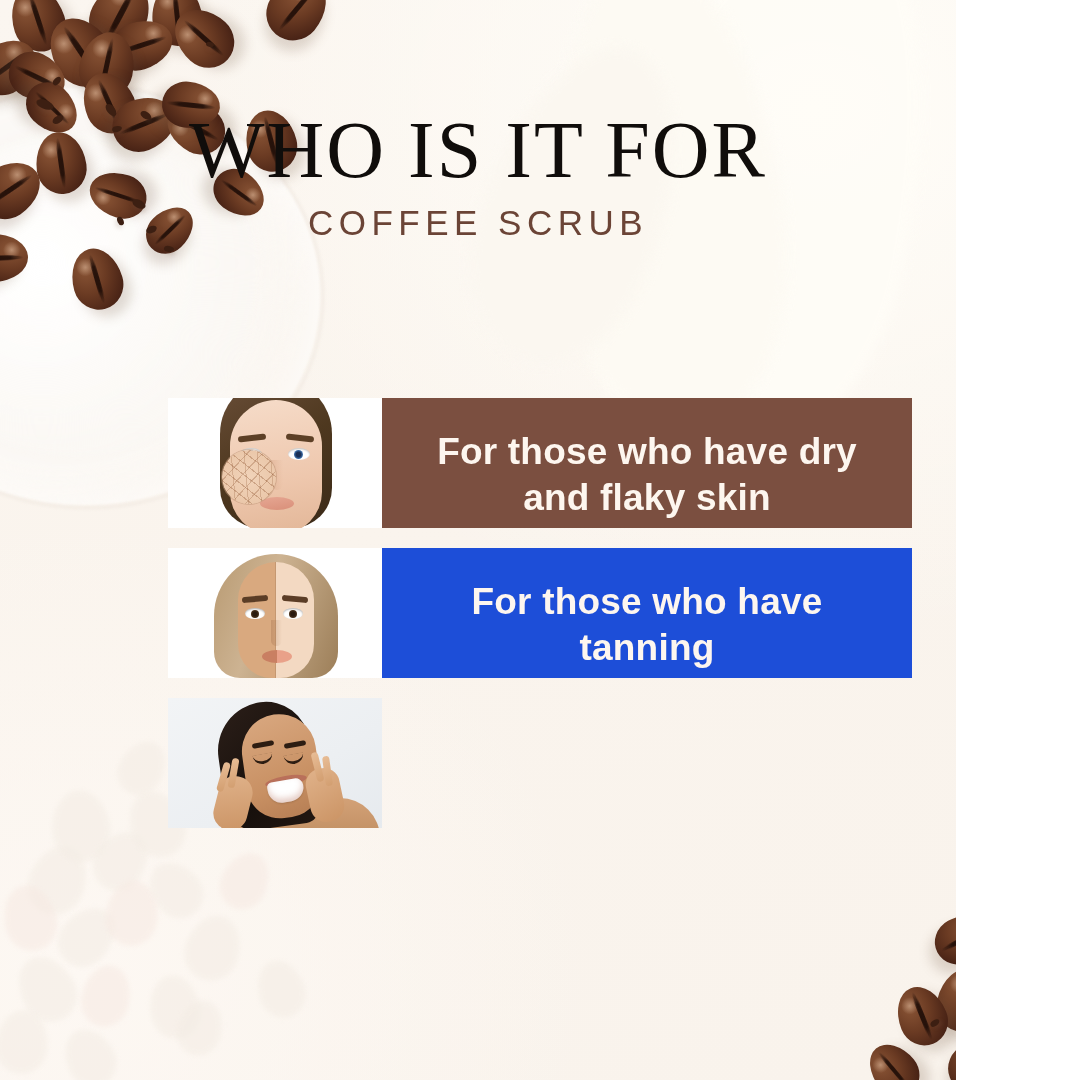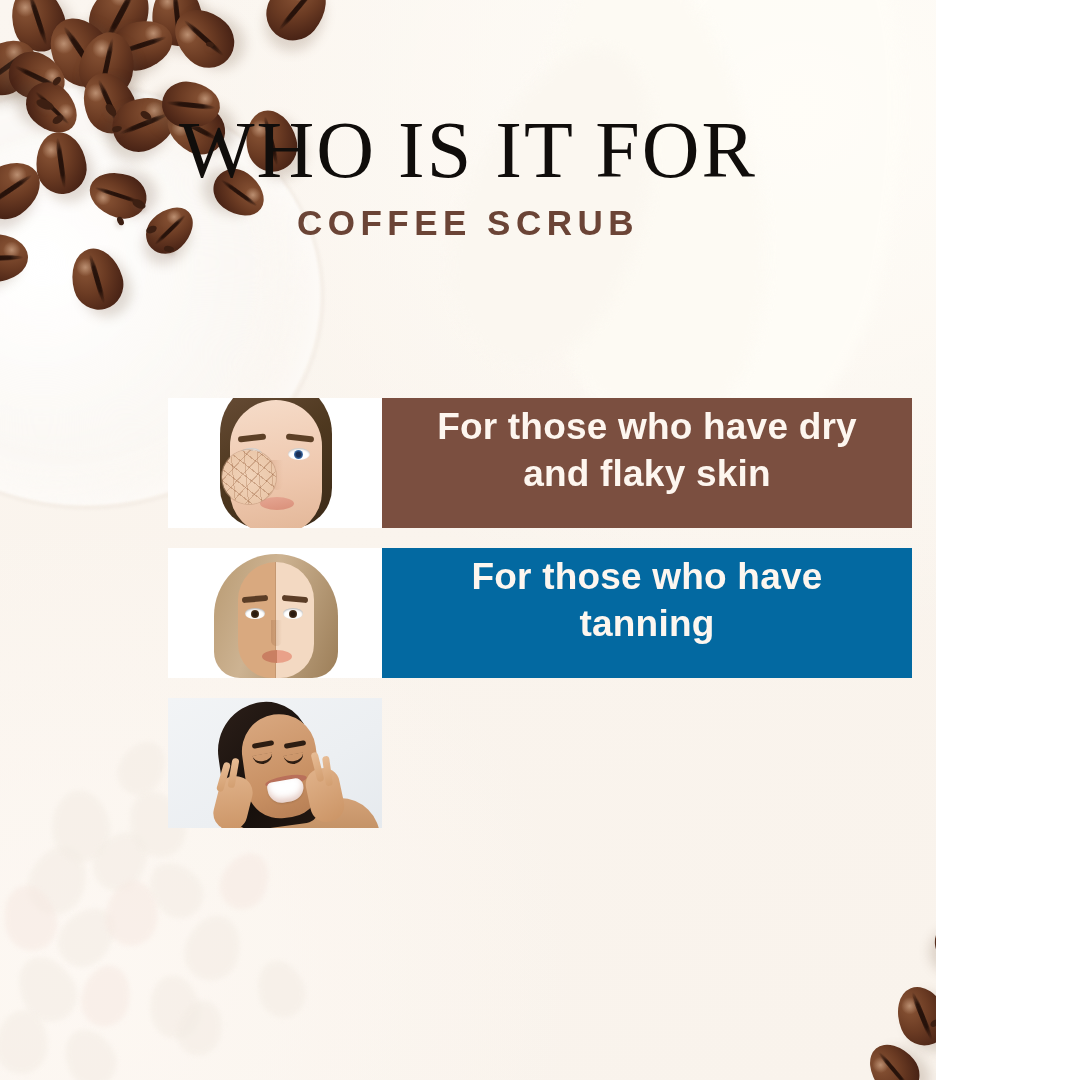--- a/index.html
+++ b/index.html
@@ -7,20 +7,21 @@
     padding: 0;
     background: #ffffff;
   }
   #poster {
     position: relative;
     width: 936px;
     height: 1080px;
     overflow: hidden;
     background: #faf5ef;
     font-family: "Liberation Sans", sans-serif;
+    padding-left: 20px;
   }
 
   
   .bg-base {
     position: absolute;
     inset: 0;
     background:
       radial-gradient(120% 90% at 85% 10%, #fffdf8 0%, rgba(255,253,248,0) 55%),
       radial-gradient(90% 70% at 8% 90%, #fdf8f3 0%, rgba(253,248,243,0) 60%),
       linear-gradient(160deg, #fbf6f0 0%, #faf4ed 45%, #f9f3ec 100%);
@@ -139,21 +140,21 @@
     color: #100d0b;
     margin: 0;
     font-weight: 400;
   }
   .subtitle {
     font-family: "Liberation Sans", sans-serif;
     font-size: 35px;
     letter-spacing: 5.5px;
     color: #6b4436;
     margin: 14px 0 0 0;
-    font-weight: 700;
+    font-weight: 400;
   }
 
   
   .rows {
     position: absolute;
     left: 168px;
     top: 398px;
     width: 744px;
     z-index: 5;
   }
@@ -166,21 +167,21 @@
     position: relative;
     width: 214px;
     height: 130px;
     flex: 0 0 214px;
     overflow: hidden;
     background: #ffffff;
   }
   .banner {
     flex: 1 1 auto;
     display: flex;
-    align-items: flex-start;
+    align-items: flex-end;
     justify-content: center;
     padding: 6px 18px;
     box-sizing: border-box;
   }
   .banner-text {
     color: #fdf6ef;
     font-size: 37px;
     line-height: 1.26;
     font-weight: bold;
     text-align: center;
@@ -464,21 +465,21 @@
           <div class="brow l"></div>
           <div class="brow r"></div>
           <div class="eye l"></div>
           <div class="eye r"></div>
           <div class="iris l"></div>
           <div class="iris r"></div>
           <div class="nose"></div>
           <div class="lips"></div>
         </div>
       </div>
-      <div class="banner" style="background:#0369a1">
+      <div class="banner" style="background:#1d4ed8">
         <span class="banner-text">For those who have tanning</span>
       </div>
     </div>
 
     <div class="row">
       <div class="thumb t3">
         <div class="face-bg">
           <div class="shoulder"></div>
           <div class="hair"></div>
           <div class="head"></div>

